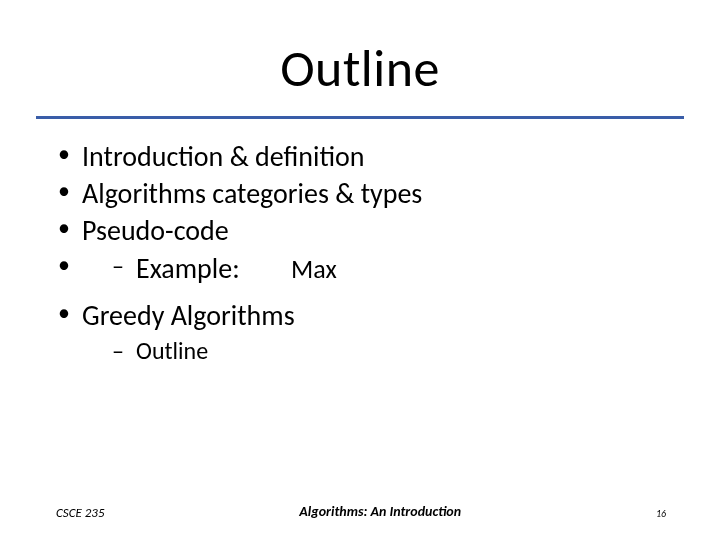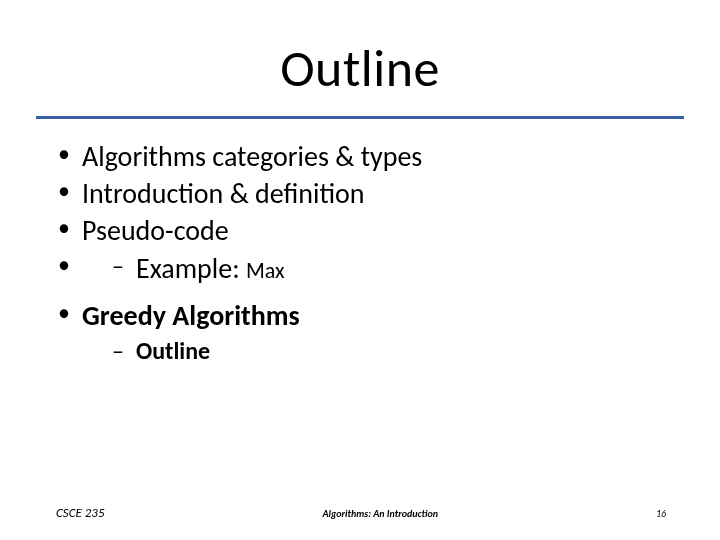--- a/index.html
+++ b/index.html
@@ -8,43 +8,43 @@
   .title-area { text-align: center; padding-top: 36px; padding-bottom: 10px; }
   .title { font-size: 52px; font-weight: 400; letter-spacing: 0.5px; }
   .rule { border: none; border-top: 3px solid #3a5da8; margin: 6px 36px 0 36px; }
   .content { padding: 20px 52px 0 52px; }
   ul.level1 { list-style: none; }
   ul.level1 > li { position: relative; padding-left: 30px; font-size: 28px; line-height: 1.25; margin-bottom: 2px; }
   ul.level1 > li::before { content: "•"; position: absolute; left: 6px; top: 0; font-size: 24px; }
   ul.level2 { list-style: none; margin-top: 2px; }
   ul.level2 > li { position: relative; padding-left: 54px; font-size: 24px; line-height: 1.35; }
   ul.level2 > li::before { content: "–"; position: absolute; left: 30px; top: 0; font-size: 24px; }
-  .bold { font-weight: 700; }
+  .bold { font-weight: 400; }
   .mix-label { font-size: 28px; }
-  .mix-value { font-size: 22px; }
+  .mix-value { font-size: 26px; margin-left: 45px; }
   .spacer-top { margin-top: 10px; }
   .footer { position: absolute; left: 16px; bottom: 20px; width: 100%; display: flex; justify-content: space-between; align-items: flex-end; padding: 0 40px; font-style: italic; }
   .footer-left { font-size: 13px; font-weight: 400; }
-  .footer-center { font-size: 10px; font-weight: 700; text-align: center; flex: 1; }
+  .footer-center { font-size: 14px; font-weight: 700; text-align: center; flex: 1; }
   .footer-right { font-size: 10px; text-align: left; min-width: 40px; }
 </style>
 </head>
 <body>
 
 <div class="slide">
 
   <div class="title-area">
     <div class="title">Outline</div>
   </div>
   <hr class="rule">
 
   <div class="content">
     <ul class="level1">
+      <li><span>Introduction &amp; definition</span></li>
       <li><span>Algorithms categories &amp; types</span></li>
-      <li><span>Introduction &amp; definition</span></li>
       <li><span>Pseudo-code</span></li>
       <li>
         <ul class="level2">
           <li>
             <span class="mix-label">Example: </span><span class="mix-value">Max</span>
           </li>
         </ul>
       </li>
       <li class="spacer-top">
         <span class="bold">Greedy Algorithms</span>

